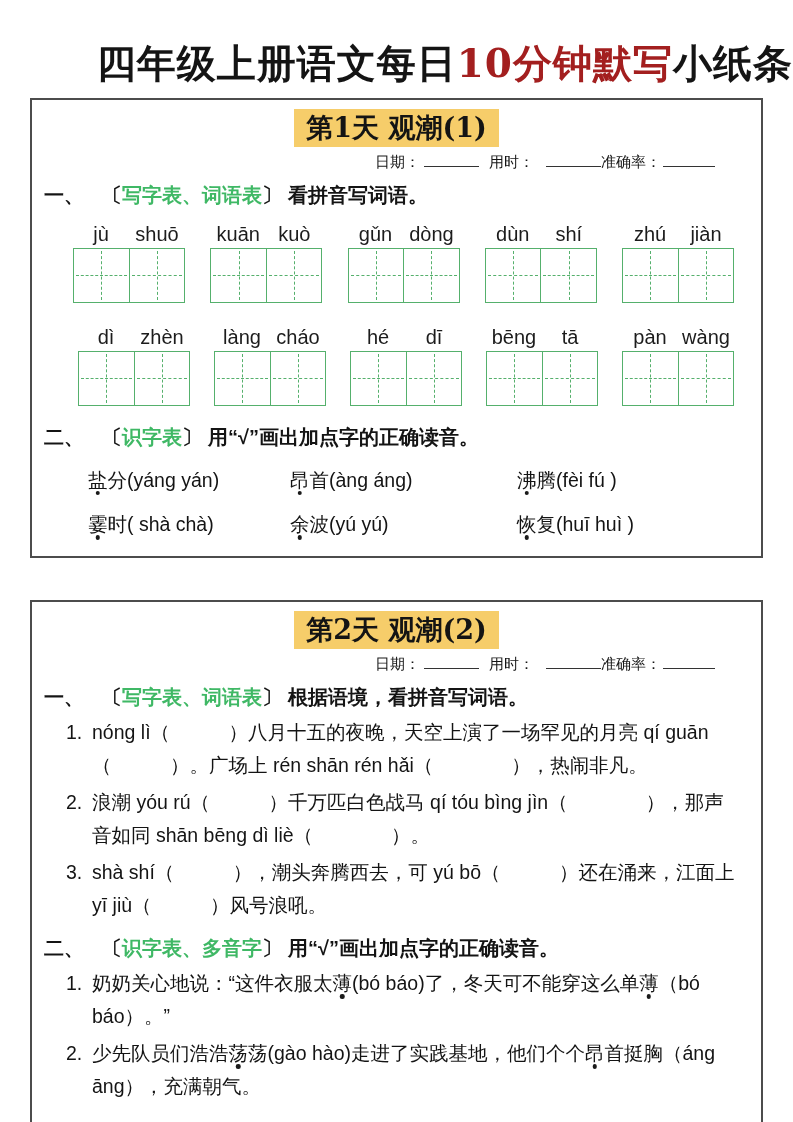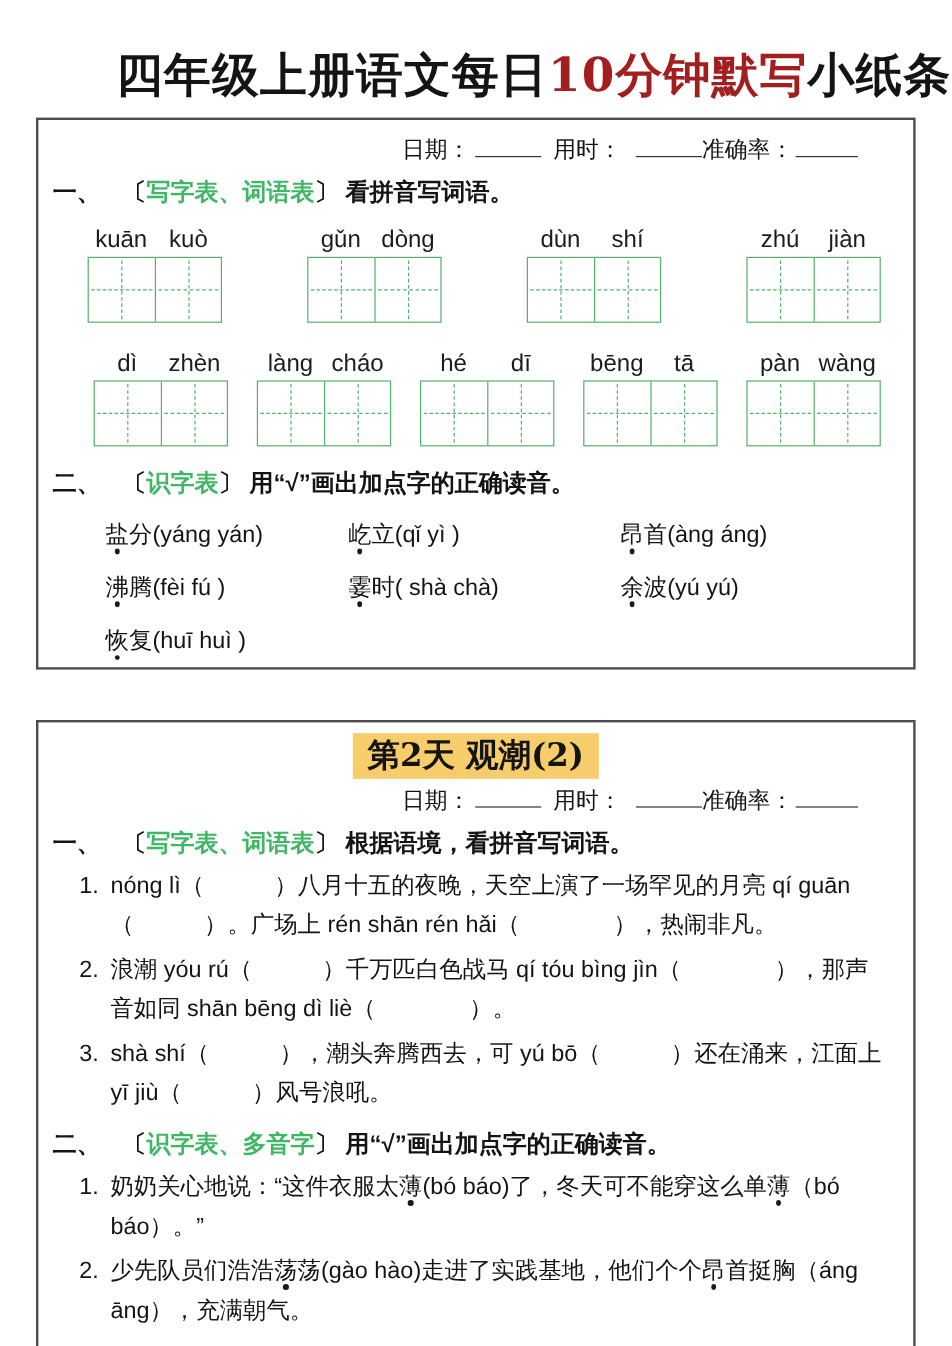--- a/index.html
+++ b/index.html
@@ -43,21 +43,21 @@
     display:inline-block;
     background:var(--highlight-yellow);
     font-family:"DejaVu Serif","Liberation Serif",serif;
     font-weight:bold;
     font-size:27px;
     padding:2px 12px;
     line-height:1.25;
   }
   .date-row{
     font-family:"DejaVu Serif","Liberation Serif",serif;
-    font-size:19px;
+    font-size:15px;
     text-align:right;
     padding-right:46px;
     margin-top:5px;
   }
   .blank-line{
     display:inline-block;
     border-bottom:1.6px solid #333;
     height:1em;
     vertical-align:baseline;
   }
@@ -137,27 +137,40 @@
     transform:translateX(-50%);
   }
 </style>
 </head>
 <body>
 
 <h1 class="page-title"><span>四年级上册语文每日</span><span class="red">10分钟默写</span><span>小纸条</span></h1>
 
 <section class="day-box day-box-1">
 
+  <div class="day-header">
+    <span class="hl">第1天 观潮(1)</span>
+  </div>
 
   <div class="date-row"><span>日期：</span><span class="blank-line blank-date"></span><span>用时：</span><span class="blank-line blank-time"></span><span>准确率：</span><span class="blank-line blank-acc"></span></div>
 
   <div class="sec-head"><span class="sec-num">一、</span><span>〔</span><span class="green">写字表、词语表</span><span>〕</span><span class="sec-instruction">看拼音写词语。</span></div>
 
   <div class="word-row">
 
+      <div class="word-block">
+        <div class="word-pinyin">
+          <span>jù</span>
+          <span>shuō</span>
+        </div>
+        <div class="grid-block">
+          <div class="grid-cell"></div>
+          <div class="grid-cell"></div>
+        </div>
+      </div>
 
       <div class="word-block">
         <div class="word-pinyin">
           <span>kuān</span>
           <span>kuò</span>
         </div>
         <div class="grid-block">
           <div class="grid-cell"></div>
           <div class="grid-cell"></div>
         </div>
@@ -256,21 +269,20 @@
       </div>
 
   </div>
 
   <div class="sec-head" style="margin-top:16px;"><span class="sec-num">二、</span><span>〔</span><span class="green">识字表</span><span>〕</span><span class="sec-instruction">用“√”画出加点字的正确读音。</span></div>
 
   <div class="read-grid">
 
       <div class="read-item"><span class="dot-under">盐</span><span>分</span><span>(yáng yán)</span></div>
 
-      <div class="read-item"><span class="dot-under">屹</span><span>立</span><span>(qǐ yì )</span></div>
 
       <div class="read-item"><span class="dot-under">昂</span><span>首</span><span>(àng áng)</span></div>
 
 
       <div class="read-item"><span class="dot-under">沸</span><span>腾</span><span>(fèi fú )</span></div>
 
 
       <div class="read-item"><span class="dot-under">霎</span><span>时</span><span>( shà chà)</span></div>
 
       <div class="read-item"><span class="dot-under">余</span><span>波</span><span>(yú yú)</span></div>

